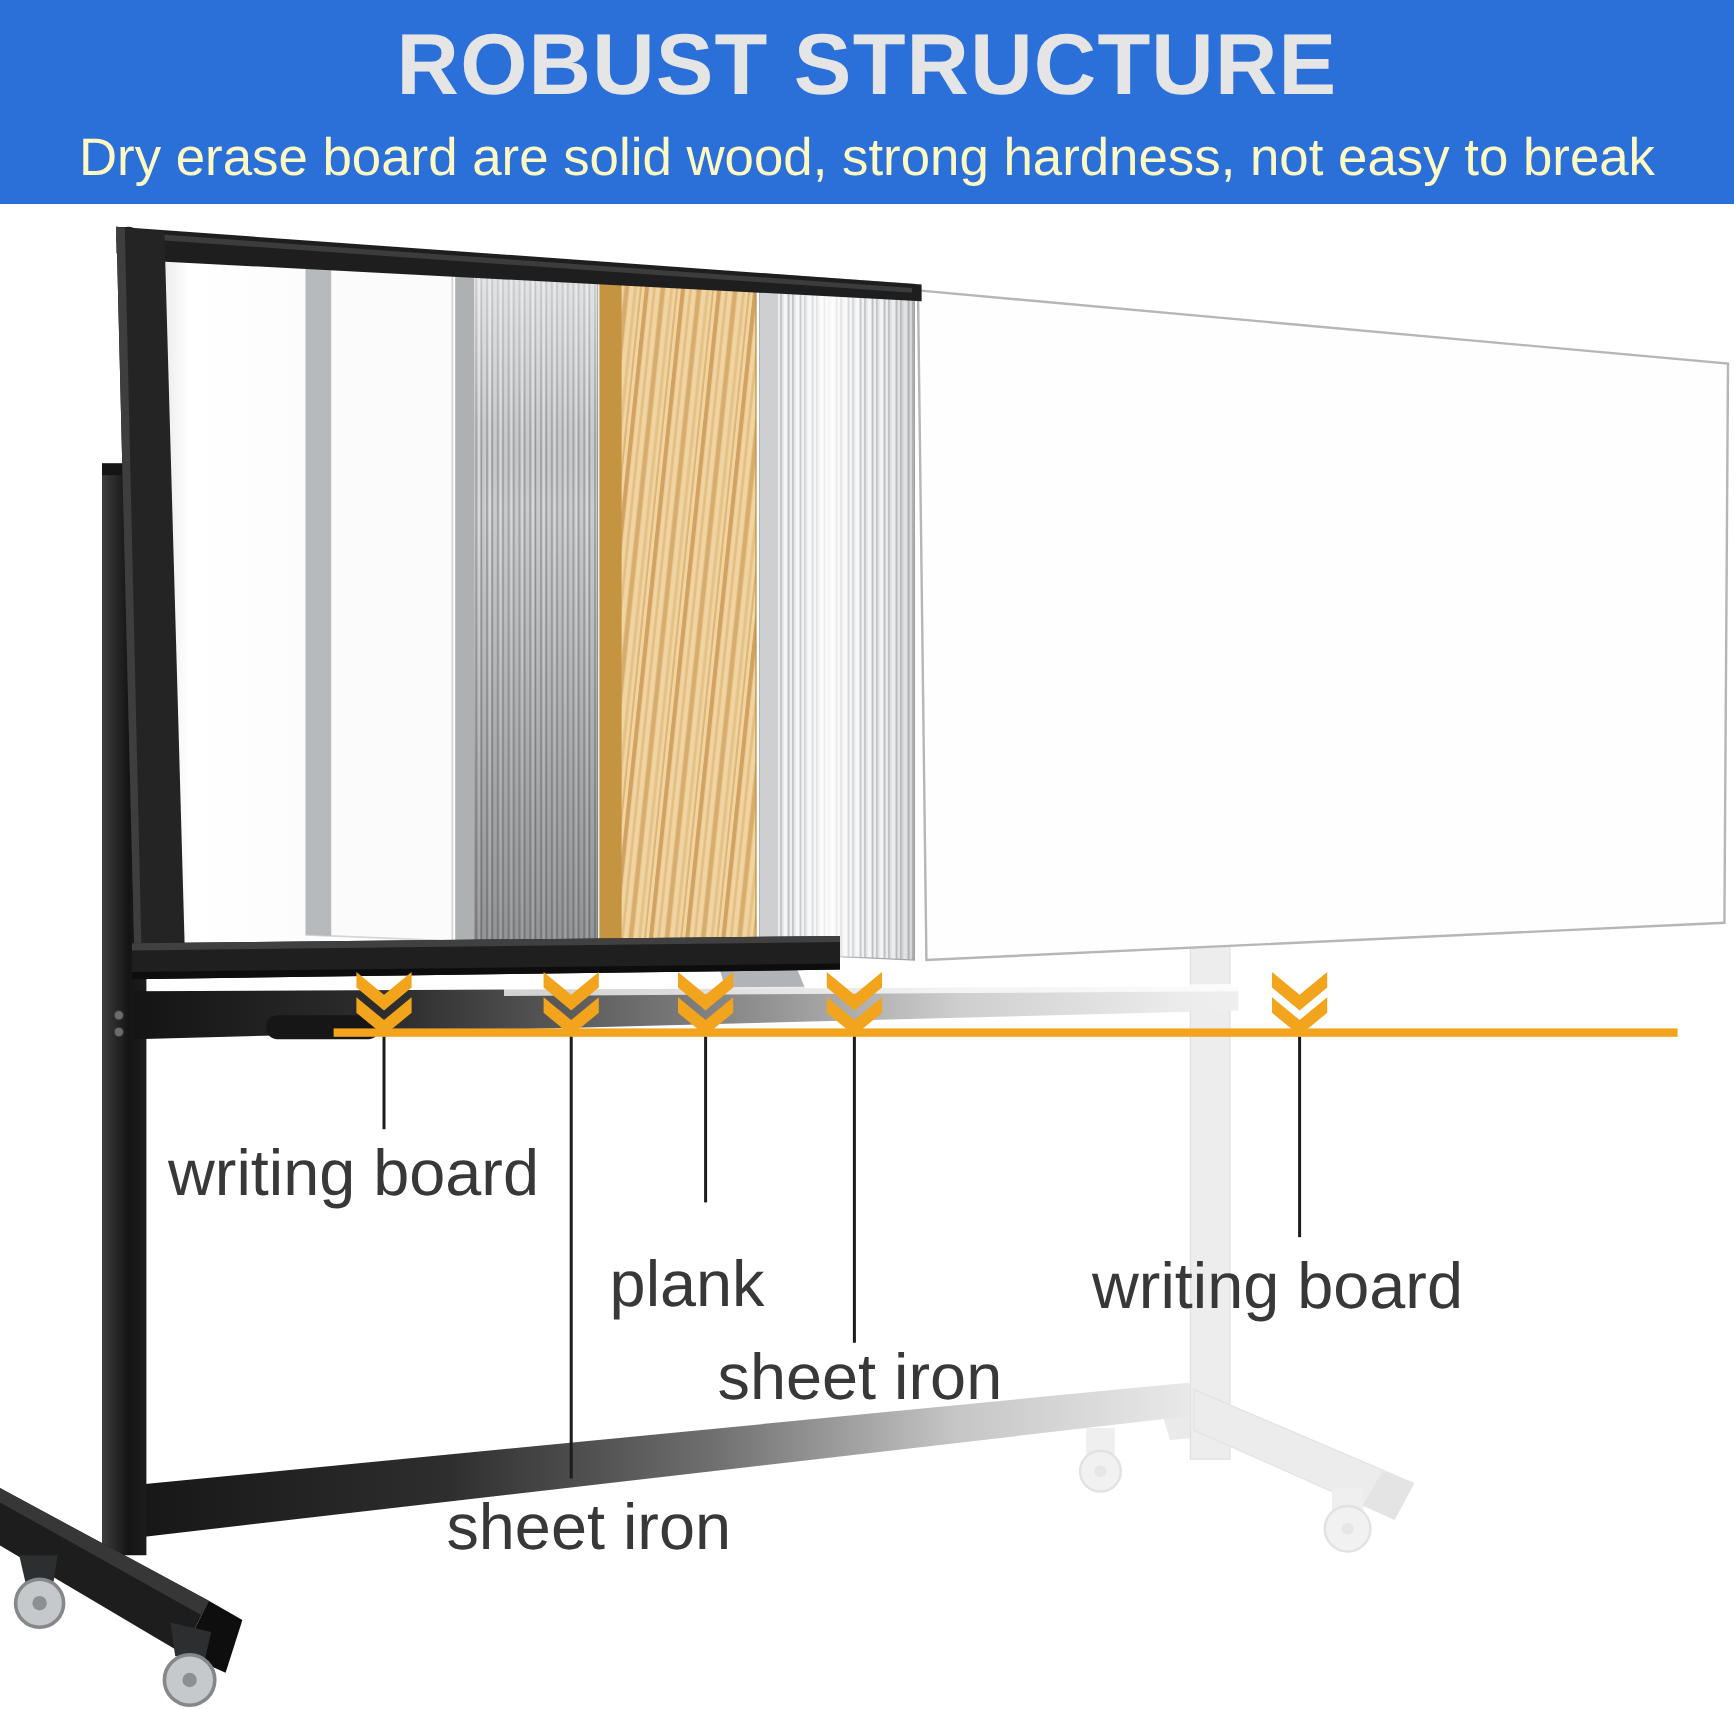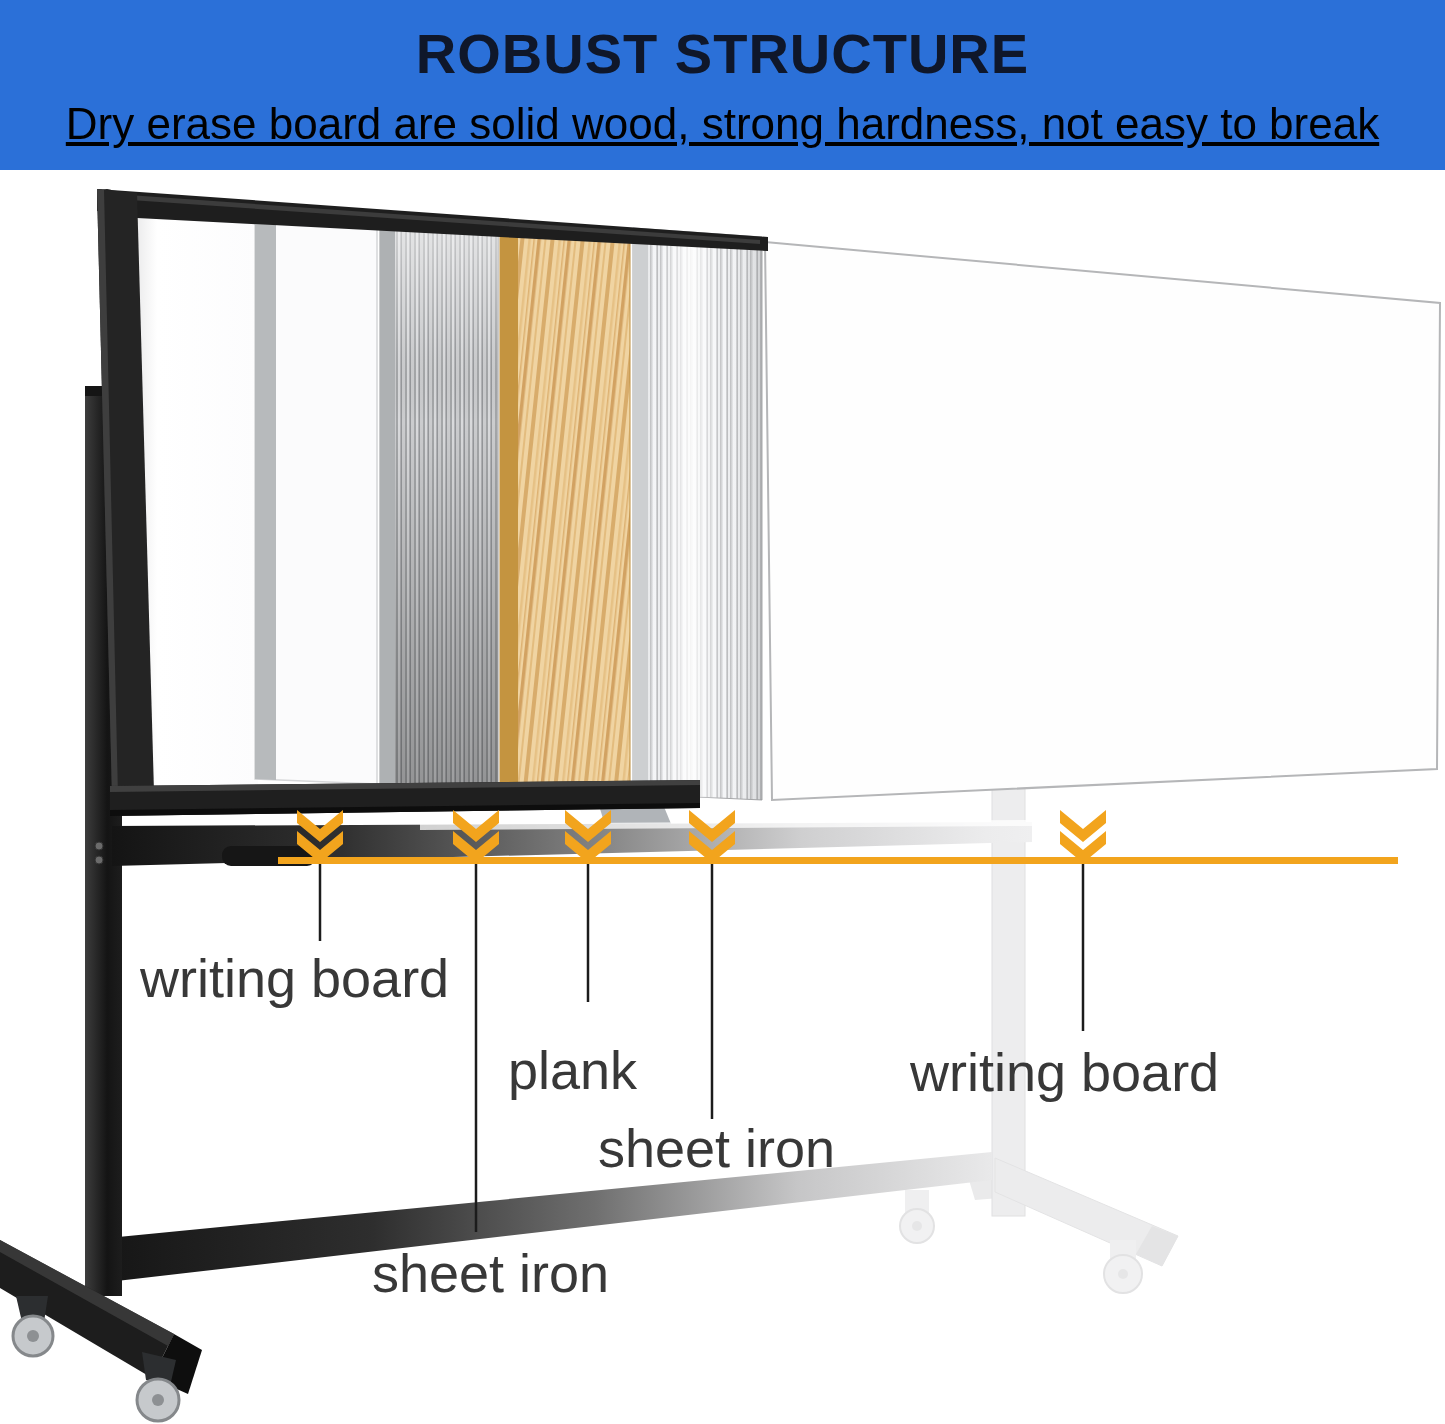--- a/index.html
+++ b/index.html
@@ -1,24 +1,24 @@
 <!DOCTYPE html>
 <html><head>
 <meta charset="utf-8">
 <style>
   html,body{margin:0;padding:0;background:#ffffff;}
   body{width:1445px;height:1424px;position:relative;overflow:hidden;
        font-family:"Liberation Sans", sans-serif;}
   .banner{position:absolute;left:0;top:0;width:1445px;height:170px;
           background:#2B70D8;display:flex;flex-direction:column;
           align-items:center;justify-content:center;}
-  .banner-title{color:#0f172a;font-size:56px;font-weight:bold;
+  .banner-title{color:#e5e5e5;font-size:72px;font-weight:bold;
           letter-spacing:1px;line-height:1;margin:2px 0 20px 0;white-space:nowrap;}
-  .banner-sub{color:#000000;font-size:44px;font-weight:400;line-height:1;
-          white-space:nowrap;text-decoration:underline;}
+  .banner-sub{color:#fef9c3;font-size:44px;font-weight:400;line-height:1;
+          white-space:nowrap;}
   .scene{position:absolute;left:0;top:0;width:1445px;height:1424px;}
   .lbl{position:absolute;color:#383838;font-size:54px;font-weight:400;
        line-height:1.05;white-space:nowrap;}
 </style>
 </head>
 <body>
 
 <div class="banner">
   <div class="banner-title">ROBUST STRUCTURE</div>
   <div class="banner-sub">Dry erase board are solid wood, strong hardness, not easy to break</div>

